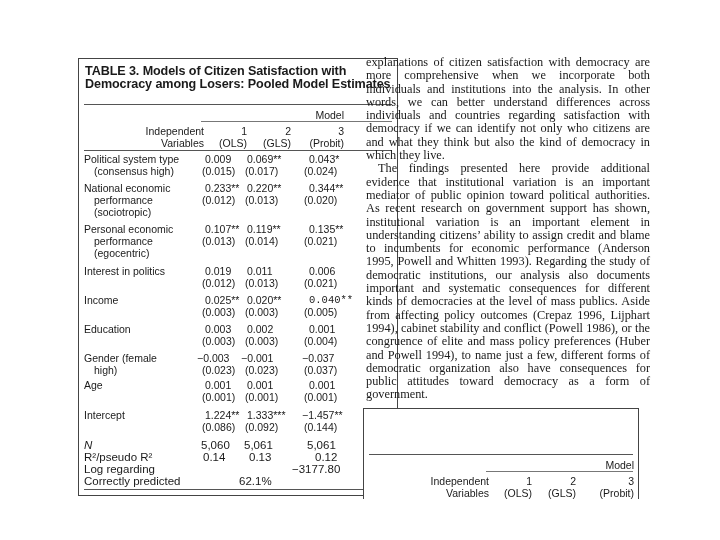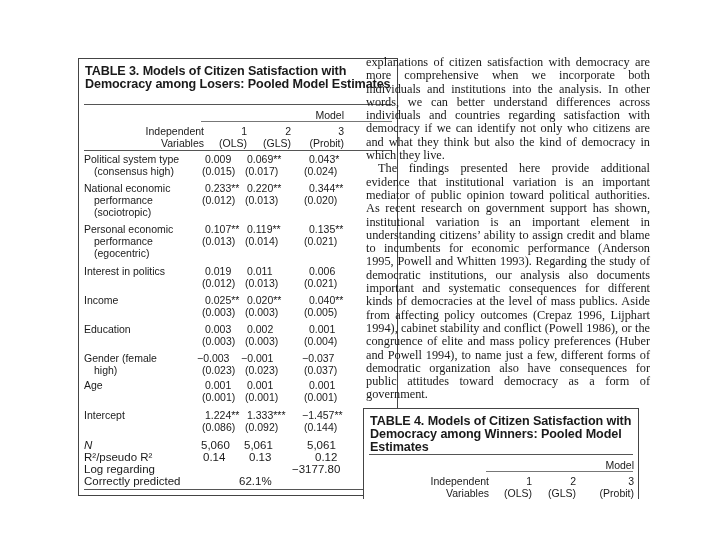--- a/index.html
+++ b/index.html
@@ -84,21 +84,21 @@
     <div class="cell" style="left:230px; top:206px;">0.006</div>
     <div class="cell" style="left:123px; top:218px;">(0.012)</div>
     <div class="cell" style="left:166px; top:218px;">(0.013)</div>
     <div class="cell" style="left:225px; top:218px;">(0.021)</div>
   </div>
 
   <div>
     <div class="lbl" style="top:235px;">Income</div>
     <div class="cell" style="left:126px; top:235px;">0.025**</div>
     <div class="cell" style="left:168px; top:235px;">0.020**</div>
-    <div class="cell" style="left:230px; top:235px;">0.040**</div>
+    <div class="cell" style="left:230px; top:235px;font-family:Liberation Mono, monospace;">0.040**</div>
     <div class="cell" style="left:123px; top:247px;">(0.003)</div>
     <div class="cell" style="left:166px; top:247px;">(0.003)</div>
     <div class="cell" style="left:225px; top:247px;">(0.005)</div>
   </div>
 
   <div>
     <div class="lbl" style="top:264px;">Education</div>
     <div class="cell" style="left:126px; top:264px;">0.003</div>
     <div class="cell" style="left:168px; top:264px;text-align:right;">0.002</div>
     <div class="cell" style="left:230px; top:264px;">0.001</div>
@@ -158,21 +158,20 @@
 
   <div class="rule" style="left:5px; right:5px; top:430px; top:430px;"></div>
 </div>
 
 <div class="body-text">
   <p>explanations of citizen satisfaction with democracy are more comprehensive when we incorporate both individuals and institutions into the analysis. In other words, we can better understand differences across individuals and countries regarding satisfaction with democracy if we can identify not only who citizens are and what they think but also the kind of democracy in which they live.</p>
   <p class="indent">The findings presented here provide additional evidence that institutional variation is an important mediator of public opinion toward political authorities. As recent research on government support has shown, institutional variation is an important element in understanding citizens’ ability to assign credit and blame to incumbents for economic performance (Anderson 1995, Powell and Whitten 1993). Regarding the study of democratic institutions, our analysis also documents important and systematic consequences for different kinds of democracies at the level of mass publics. Aside from affecting policy outcomes (Crepaz 1996, Lijphart 1994), cabinet stability and conflict (Powell 1986), or the congruence of elite and mass policy preferences (Huber and Powell 1994), to name just a few, different forms of democratic organization also have consequences for public attitudes toward democracy as a form of government.</p>
 </div>
 
 <div class="tbox" id="t4">
-  <div class="ttitle">TABLE 4.   Models of Citizen Satisfaction with Democracy among Winners: Pooled Model Estimates</div>
   <div class="rule" style="left:5px; right:5px; top:45px;"></div>
   <div class="th" style="left:130px; width:140px; top:50px;">Model</div>
   <div class="rule" style="left:122px; right:5px; top:62px; background:#777;"></div>
   <div class="th" style="left:5px; width:120px; top:66px;">Independent</div>
   <div class="th" style="left:5px; width:120px; top:78px;">Variables</div>
   <div class="th" style="left:118px; width:50px; top:66px;">1</div>
   <div class="th" style="left:118px; width:50px; top:78px;">(OLS)</div>
   <div class="th" style="left:162px; width:50px; top:66px;">2</div>
   <div class="th" style="left:162px; width:50px; top:78px;">(GLS)</div>
   <div class="th" style="left:212px; width:58px; top:66px;">3</div>

